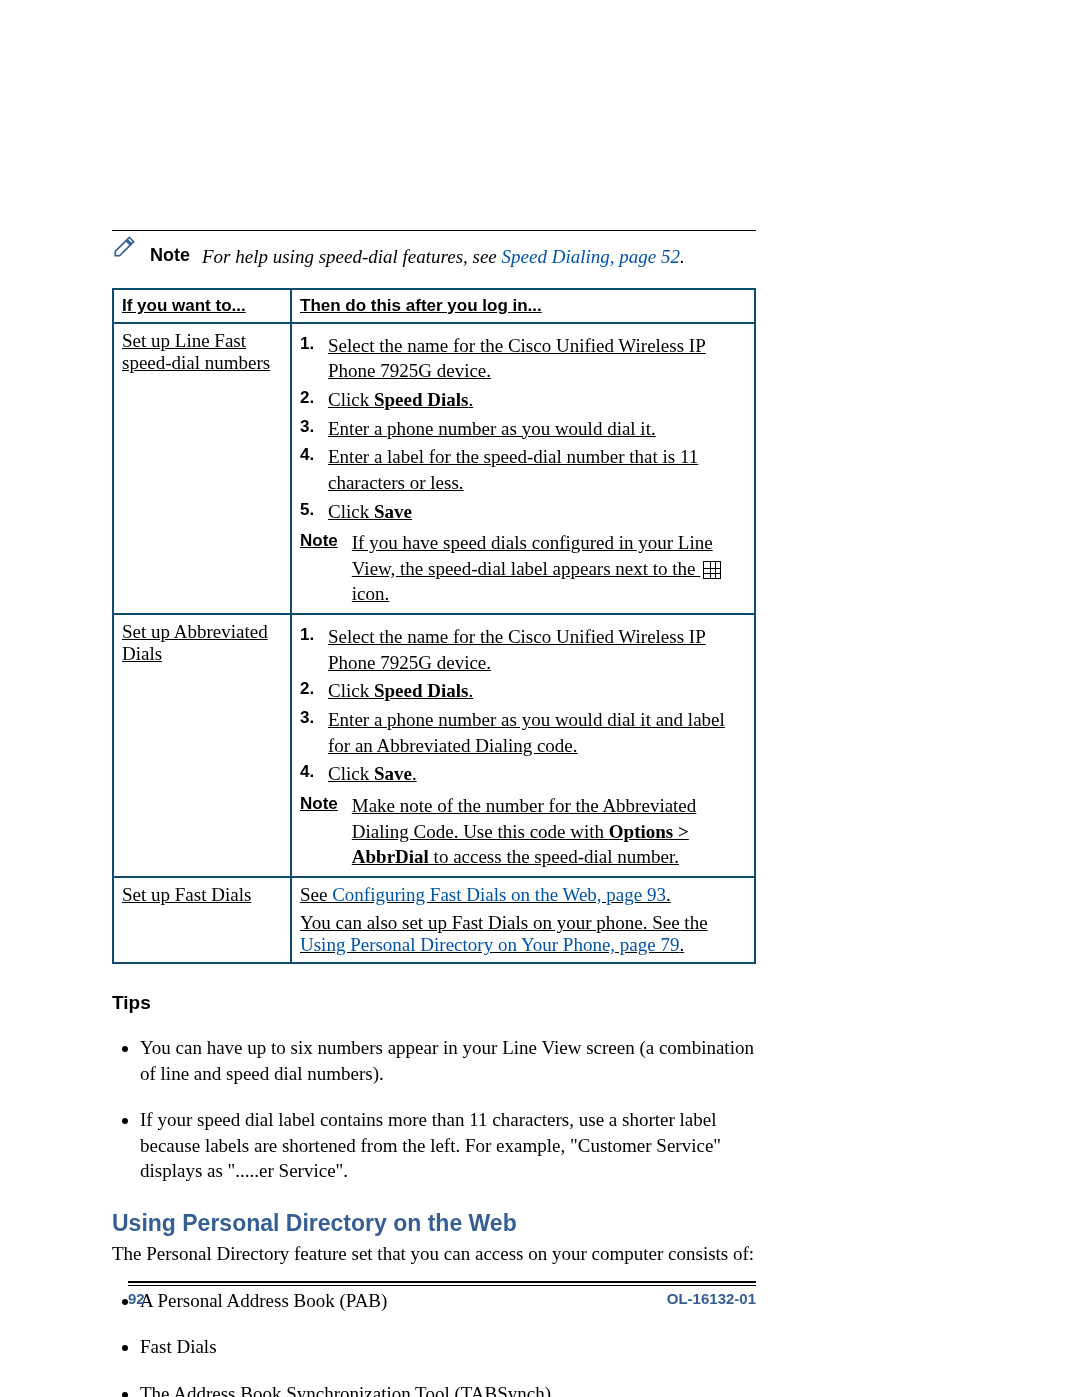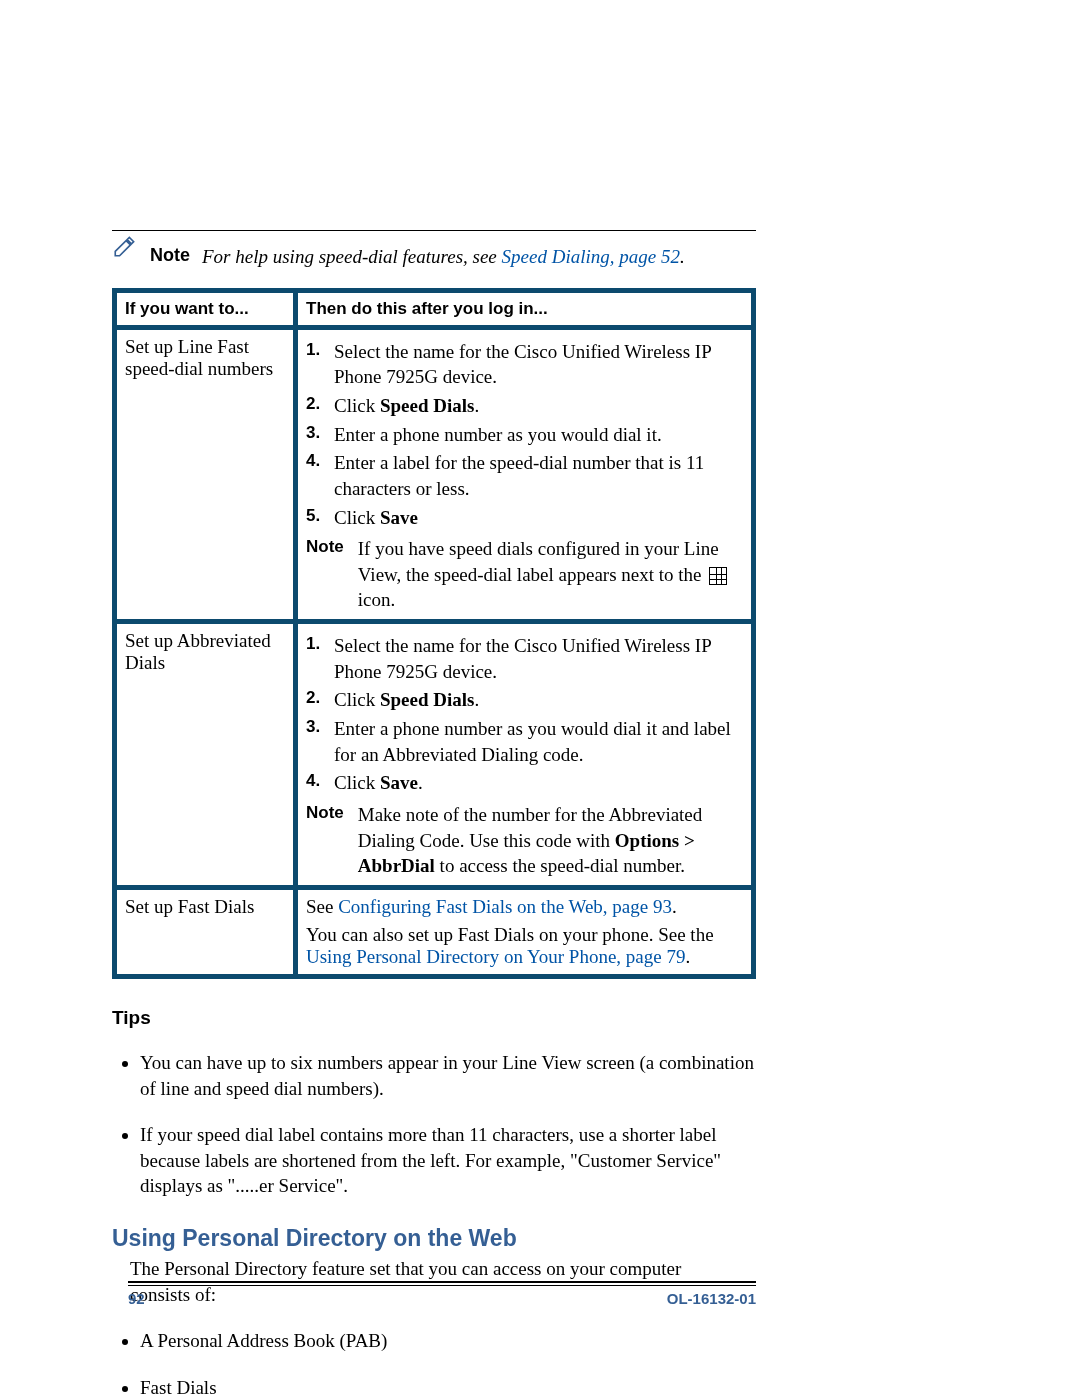--- a/index.html
+++ b/index.html
@@ -44,24 +44,25 @@
   }
   .link {
     color: #0054a6;
   }
   table.main {
     border-collapse: collapse;
     width: 100%;
     font-size: 19px;
   }
   table.main th, table.main td {
-    border: 5px solid #0c4a6e;
+    border: 2px solid #0c4a6e;
     padding: 6px 8px;
     vertical-align: top;
     text-align: left;
+    text-decoration: underline;
   }
   table.main th {
     font-family: Arial, Helvetica, sans-serif;
     font-weight: bold;
     font-size: 17px;
     background: #fff;
   }
   ol.steps {
     margin: 0;
     padding-left: 20px;
@@ -115,21 +116,21 @@
     font-family: Arial, Helvetica, sans-serif;
     font-weight: bold;
     font-size: 23px;
     color: #355f94;
     margin-top: 26px;
     margin-bottom: 0;
   }
   .body-text {
     font-size: 19px;
     line-height: 1.35;
-    margin: 4px 18px;
+    margin: 4px 0;
   }
   .footer {
     position: absolute;
     left: 128px;
     right: 128px;
     bottom: 90px;
     text-align: center;
   }
   .footer-rule-thick {
     border-top: 2px solid #000;

